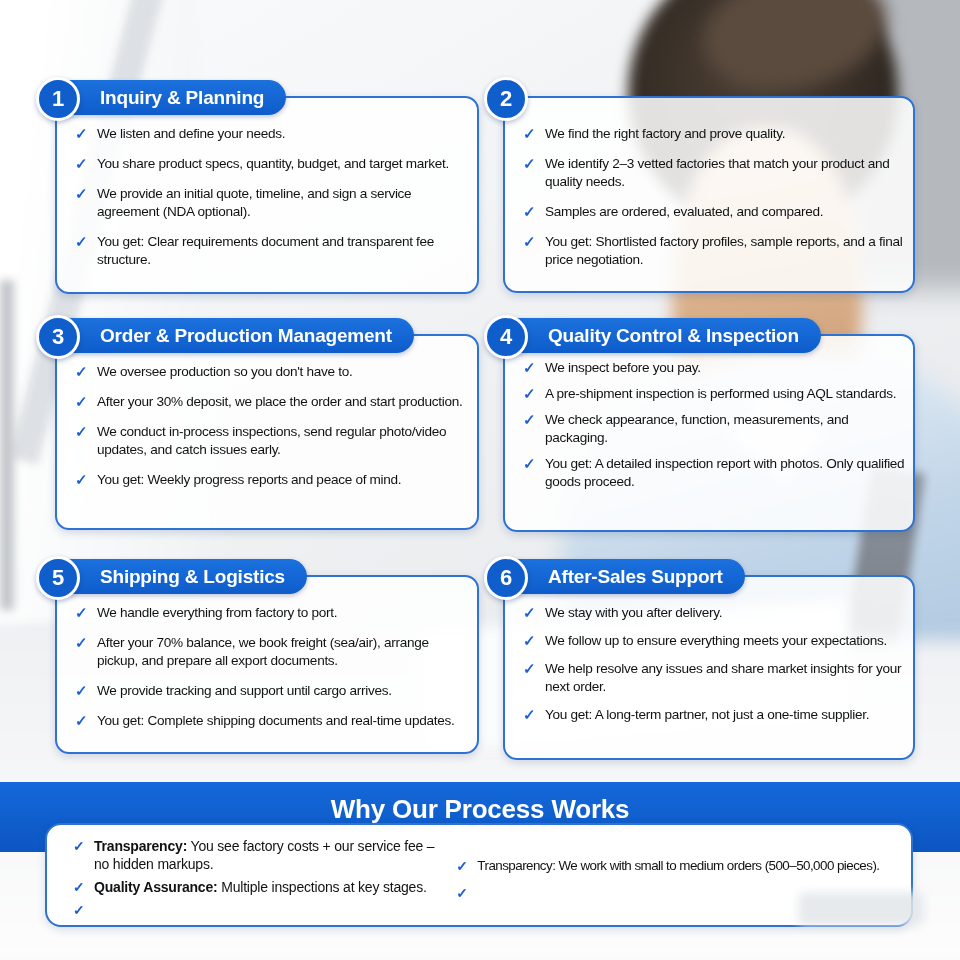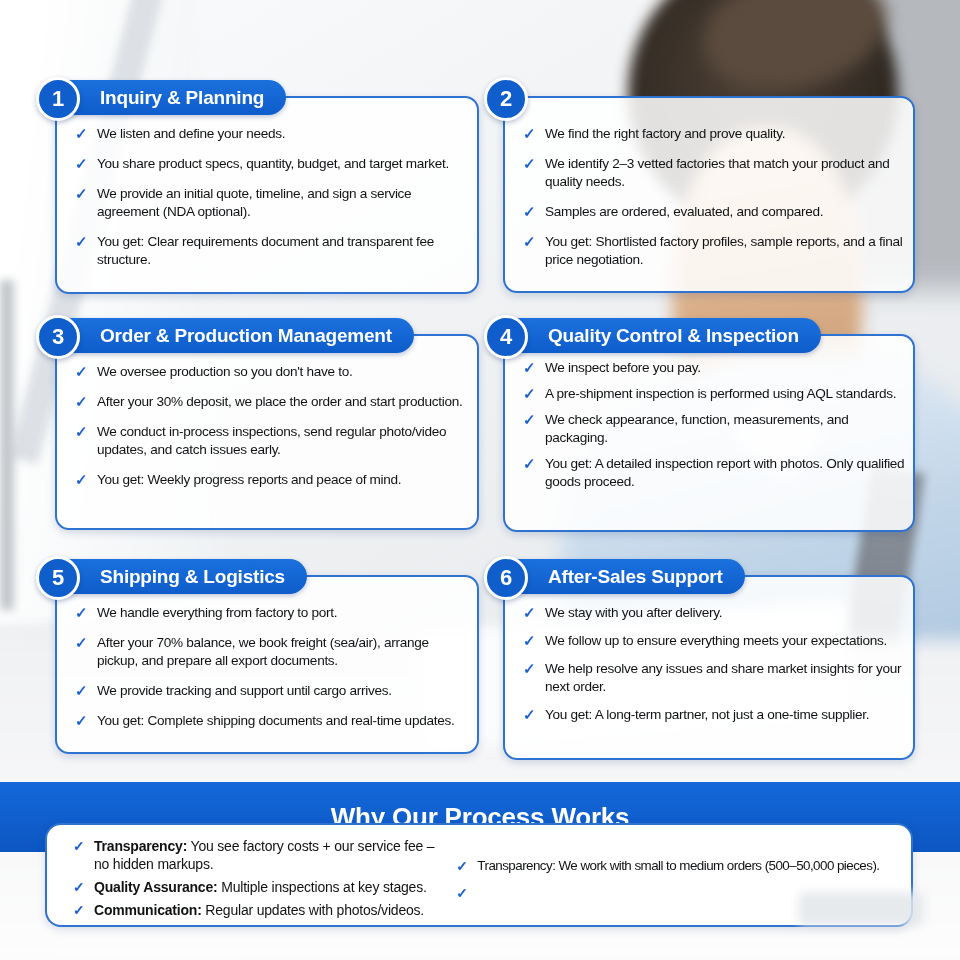--- a/index.html
+++ b/index.html
@@ -55,21 +55,21 @@
   }
   .items{list-style:none;margin:0;padding:27px 6px 8px 18px;}
   .item{display:flex;gap:8px;margin-bottom:12px;font-size:13.6px;line-height:18px;letter-spacing:-0.3px;color:#101214;}
   .c4 .items{padding-top:23px;}
   .c4 .item{margin-bottom:8px;}
   .c6 .item{margin-bottom:10px;}
   .check{color:#1a5fd0;font-weight:700;font-size:15px;line-height:18px;flex:0 0 14px;}
 
   
   .why-band{position:absolute;left:0;top:782px;width:960px;height:70px;background:linear-gradient(180deg,#1468da,#0c56c2);}
-  .why-title{margin:0;padding-top:20px;text-align:center;color:#ffffff;font-weight:700;font-size:26px;letter-spacing:-0.2px;}
+  .why-title{margin:0;padding-top:12px;text-align:center;color:#ffffff;font-weight:700;font-size:26px;letter-spacing:-0.2px;}
   .why-card{
     position:absolute;left:45px;top:823px;width:868px;height:104px;box-sizing:border-box;
     background:#ffffff;border:2px solid #2e72d2;border-radius:16px;
     box-shadow:0 3px 8px rgba(20,50,110,0.15);
     display:flex;padding:12px 14px 8px 26px;gap:8px;z-index:2;
   }
   .why-col{box-sizing:border-box;}
   .why-left{width:46%;}
   .why-right{width:54%;padding-top:20px;}
   .why-item{display:flex;gap:7px;margin-bottom:5px;font-size:14px;line-height:18px;letter-spacing:-0.2px;color:#101214;}
@@ -267,21 +267,20 @@
       <div class="why-item">
         <span class="check">✓</span>
         <span class="itext"><span class="b">Transparency:</span> <span>You see factory costs + our service fee – no hidden markups.</span></span>
       </div>
       <div class="why-item">
         <span class="check">✓</span>
         <span class="itext"><span class="b">Quality Assurance:</span> <span>Multiple inspections at key stages.</span></span>
       </div>
       <div class="why-item">
         <span class="check">✓</span>
-        <span class="itext"><span class="b">Communication:</span> <span>Regular updates with photos/videos.</span></span>
       </div>
     </div>
     <div class="why-col why-right">
       <div class="why-item flex-item">
         <span class="check">✓</span>
         <span class="itext"><span>Transparency:</span> <span>We work with small to medium orders (500–50,000 pieces).</span></span>
       </div>
       <div class="why-item result-item">
         <span class="check">✓</span>
       </div>

